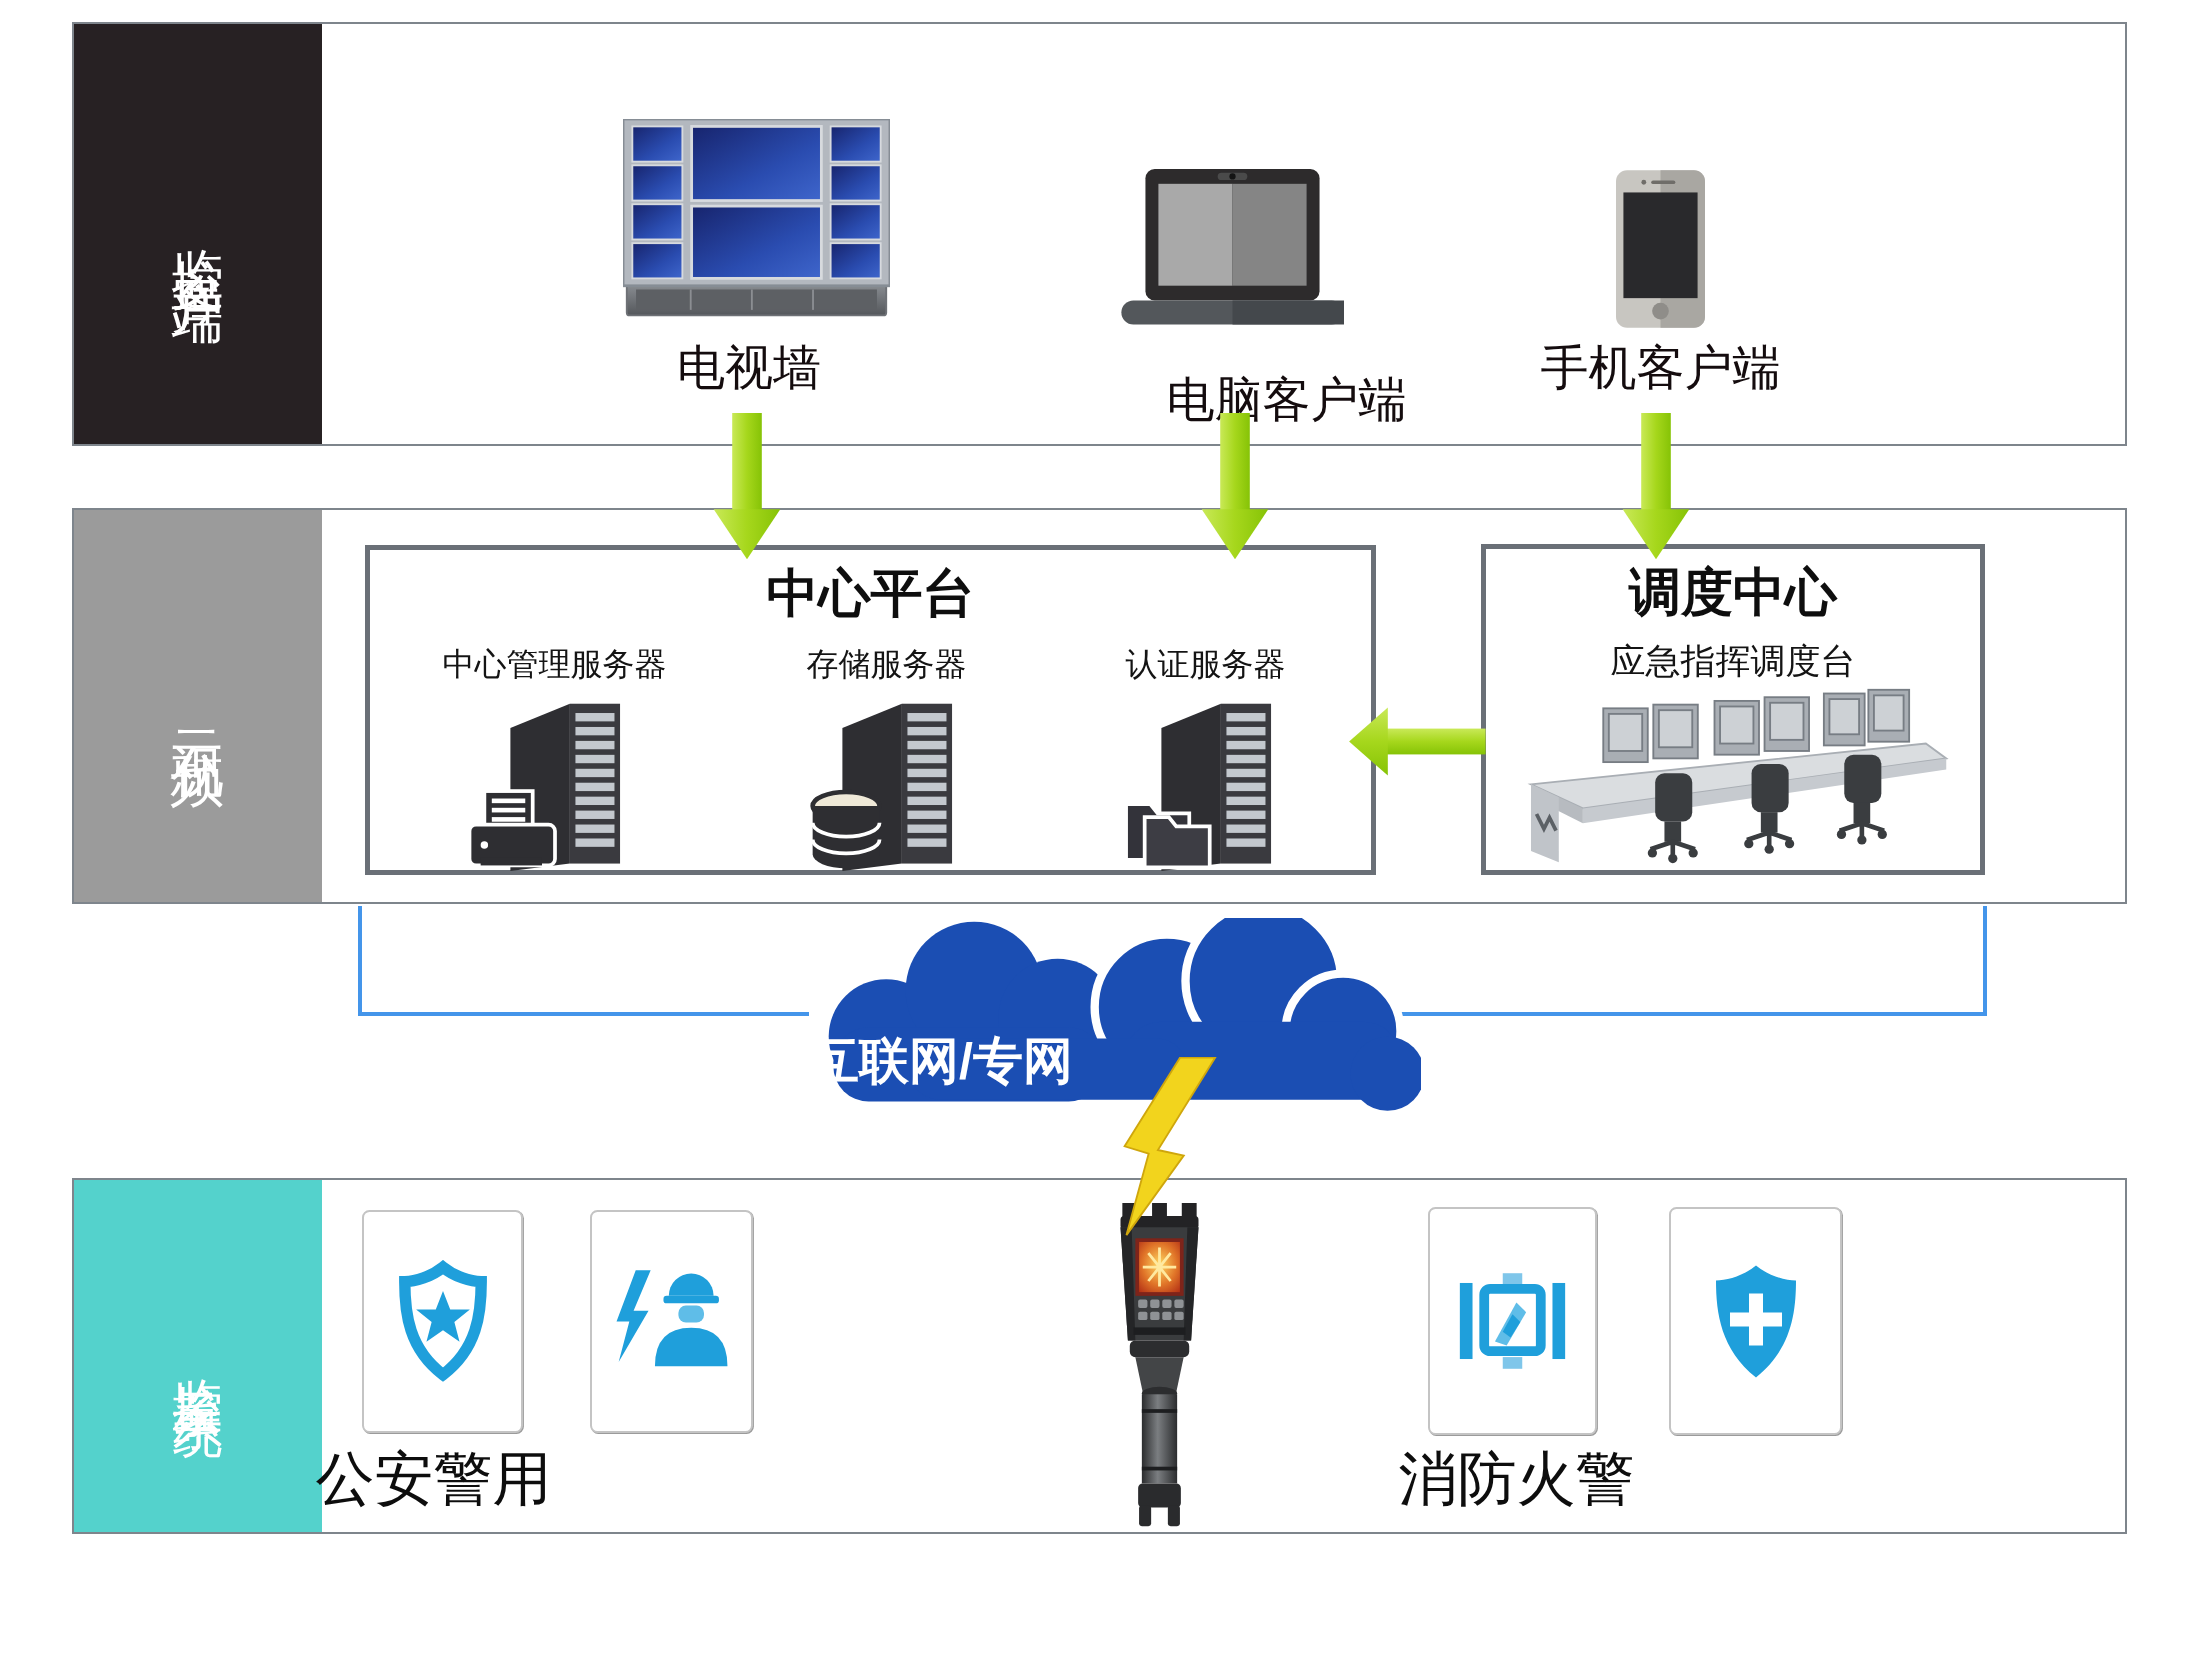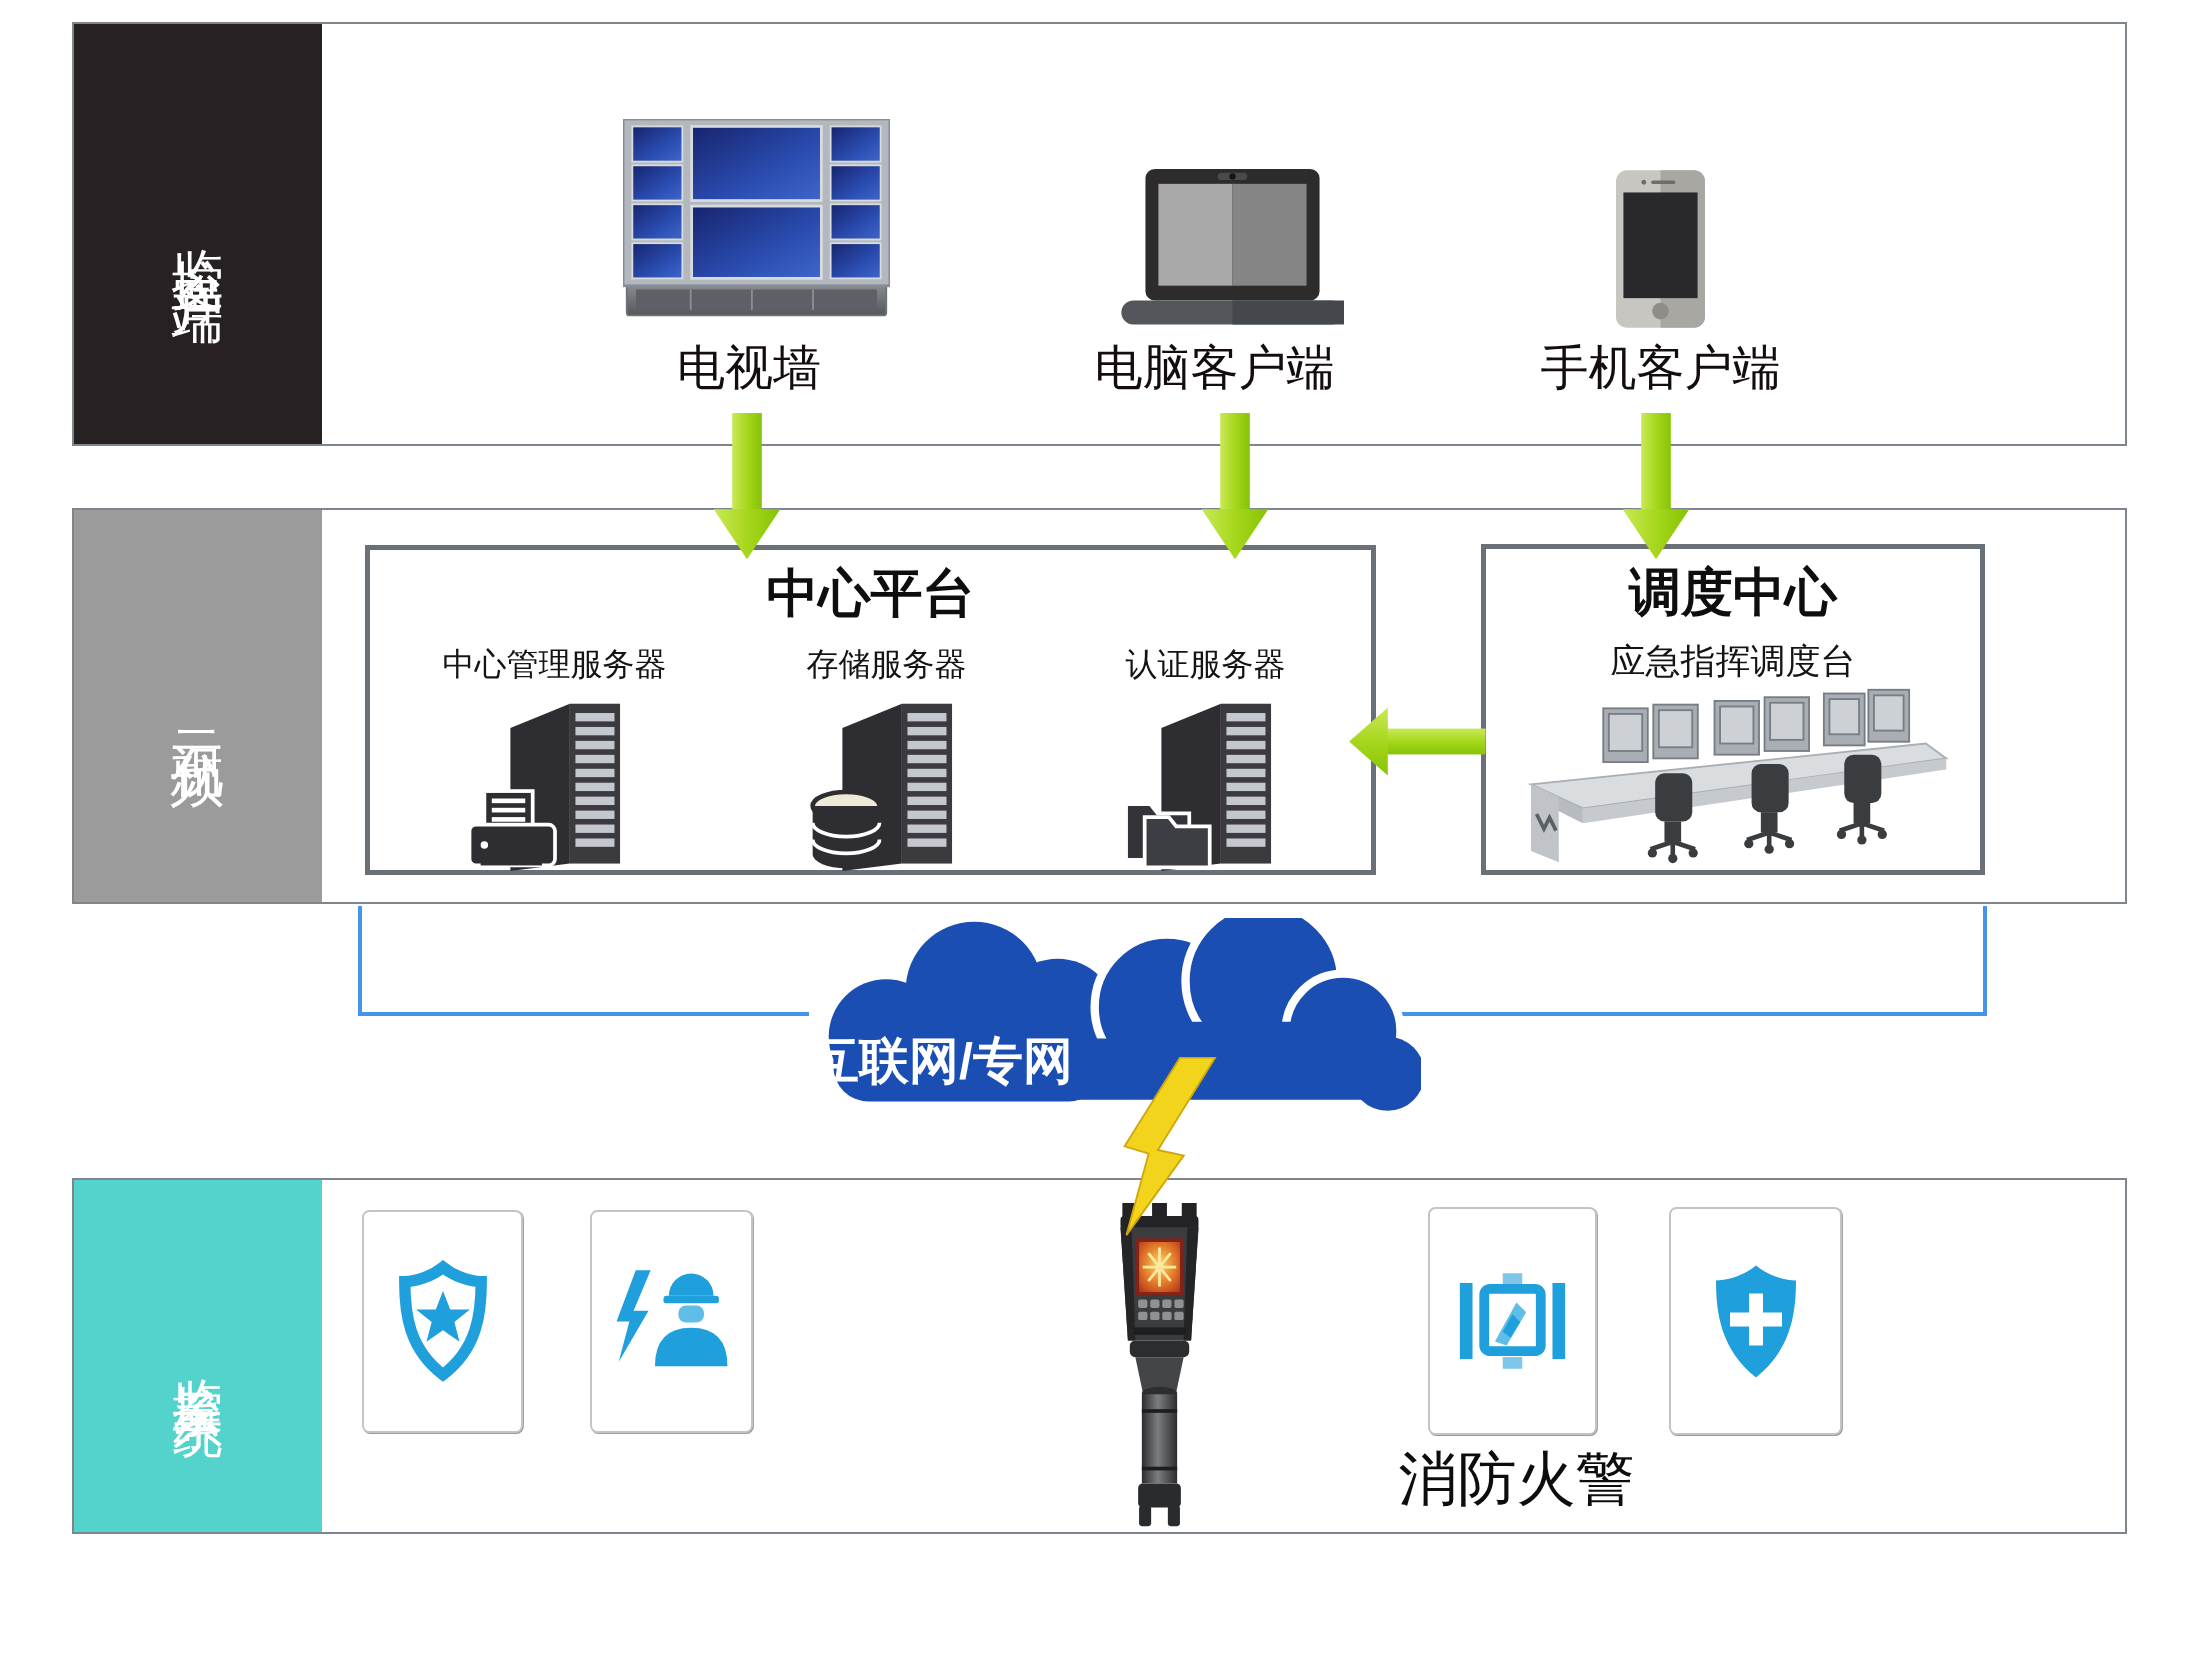--- a/index.html
+++ b/index.html
@@ -99,21 +99,21 @@
     <svg width="223" height="163" viewBox="0 0 240 176">
       <rect x="26" y="0" width="188" height="142" rx="10" fill="#2d2b2c"></rect>
       <rect x="40" y="16" width="80" height="110" fill="#a9a9a9"></rect>
       <rect x="120" y="16" width="80" height="110" fill="#858585"></rect>
       <rect x="104" y="4" width="32" height="8" rx="4" fill="#4a4a4a"></rect>
       <circle cx="120" cy="8" r="3.4" fill="#141414"></circle>
       <rect x="0" y="142" width="240" height="26" rx="13" fill="#53575b"></rect>
       <path d="M120 142 h120 a13 13 0 0 1 0 26 h-120 z" fill="#44484c"></path>
     </svg>
   </div>
-  <div class="client-label" style="left:1066px;width:297px;">电脑客户端</div>
+  <div class="client-label" style="left:1138px;width:297px;margin-top:32px;">电脑客户端</div>
 
   <div class="abs" style="left:1616px;top:170px;">
     <svg width="89" height="158" viewBox="0 0 96 170">
       <rect x="0" y="0" width="96" height="170" rx="12" fill="#c8c6c1"></rect>
       <path d="M48 0 h36 a12 12 0 0 1 12 12 v146 a12 12 0 0 1 -12 12 h-36 z" fill="#a9a7a2"></path>
       <rect x="8" y="24" width="80" height="114" fill="#29292c"></rect>
       <rect x="38" y="11" width="26" height="4" rx="2" fill="#6f6d69"></rect>
       <circle cx="30" cy="13" r="2.6" fill="#6f6d69"></circle>
       <circle cx="48" cy="152" r="9" fill="#8f8d89"></circle>
     </svg>
@@ -330,20 +330,21 @@
   </div>
 
   <div class="sys-card" style="left:362px;top:1210px;width:161px;height:223px;">
     <span>
       <svg width="104" height="124" viewBox="0 0 100 120">
         <path d="M50 7 C61 16 77 21 87 21 C87 52 83 86 50 111 C17 86 13 52 13 21 C23 21 39 16 50 7 Z" fill="none" stroke="#1f9fdb" stroke-width="11"></path>
         <polygon points="50,30 57,48 76,48 61,60 66,79 50,68 34,79 39,60 24,48 43,48" fill="#1f9fdb"></polygon>
       </svg>
     </span>
   </div>
+  <div class="sys-label" style="left:285px;">公安警用</div>
 
   <div class="sys-card" style="left:590px;top:1210px;width:163px;height:223px;">
     <span>
       <svg width="128" height="108" viewBox="0 0 120 101">
         <polygon points="26,2 8,50 20,50 10,88 38,40 24,40 40,2" fill="#1f9fdb"></polygon>
         <path d="M57 26 a21 21 0 0 1 42 0 z" fill="#1f9fdb"></path>
         <rect x="52" y="26" width="52" height="7" rx="3" fill="#1f9fdb"></rect>
         <rect x="66" y="35" width="24" height="16" rx="7" fill="#5fbde8"></rect>
         <path d="M44 92 Q44 56 78 56 Q112 56 112 92 Z" fill="#1f9fdb"></path>
       </svg>

